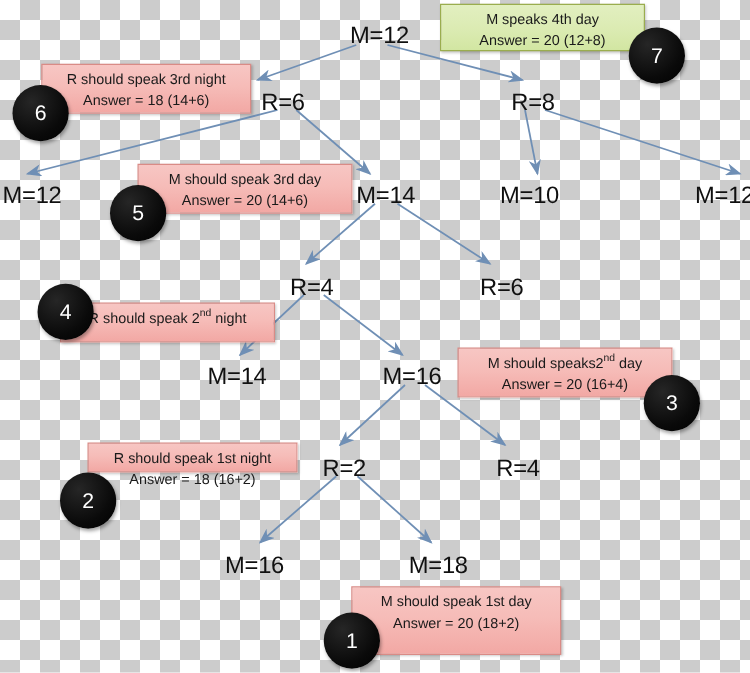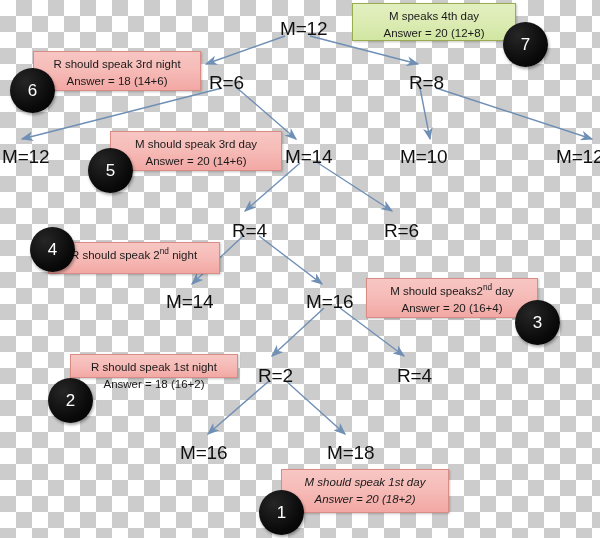--- a/index.html
+++ b/index.html
@@ -144,21 +144,21 @@
         <span class="l1"><span>R should speak 2</span><sup>nd</sup><span> night</span></span>
       </div>
       <div class="callout pink" style="left: 366px; top: 278px; width: 172px; height: 40px;">
         <span class="l1"><span>M should speaks2</span><sup>nd</sup><span> day</span></span>
         <span class="l2">Answer = 20 (16+4)</span>
       </div>
       <div class="callout pink" style="left: 70px; top: 354px; width: 168px; height: 24px;">
         <span class="l1">R should speak 1st night</span>
         <span class="l2">Answer = 18 (16+2)</span>
       </div>
-      <div class="callout pink" style="left: 281px; top: 469px; width: 168px; height: 44px; font-style: italic;">
+      <div class="callout pink" style="left: 281px; top: 469px; width: 168px; height: 55px;">
         <span class="l1">M should speak 1st day</span>
         <span class="l2">Answer = 20 (18+2)</span>
       </div>
     </div>
   <div id="badge-layer">
       <div class="badge" style="left: 259px; top: 490px;">
         <span>1</span>
       </div>
       <div class="badge" style="left: 48px; top: 378px;">
         <span>2</span>

